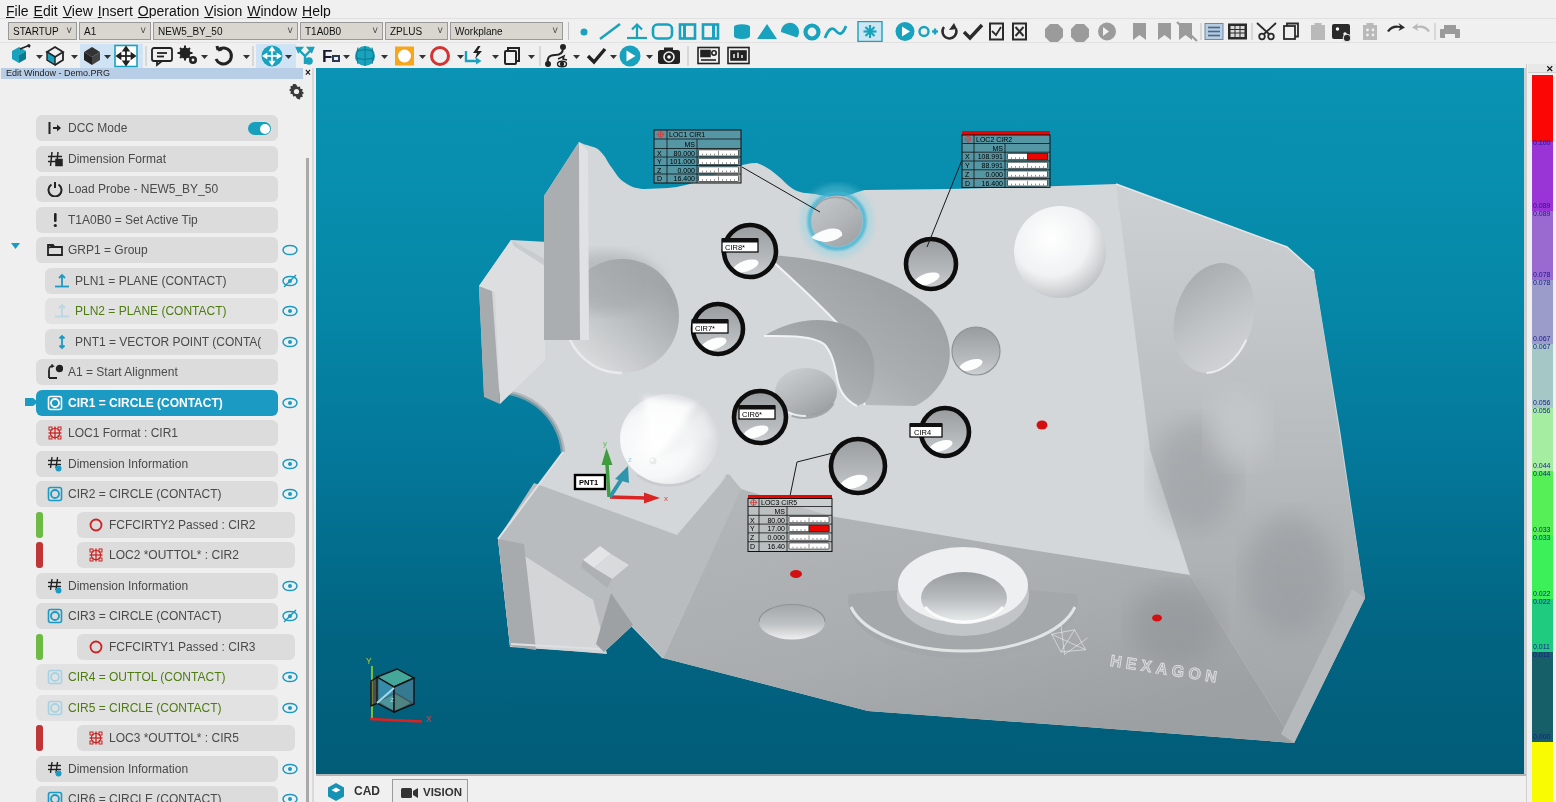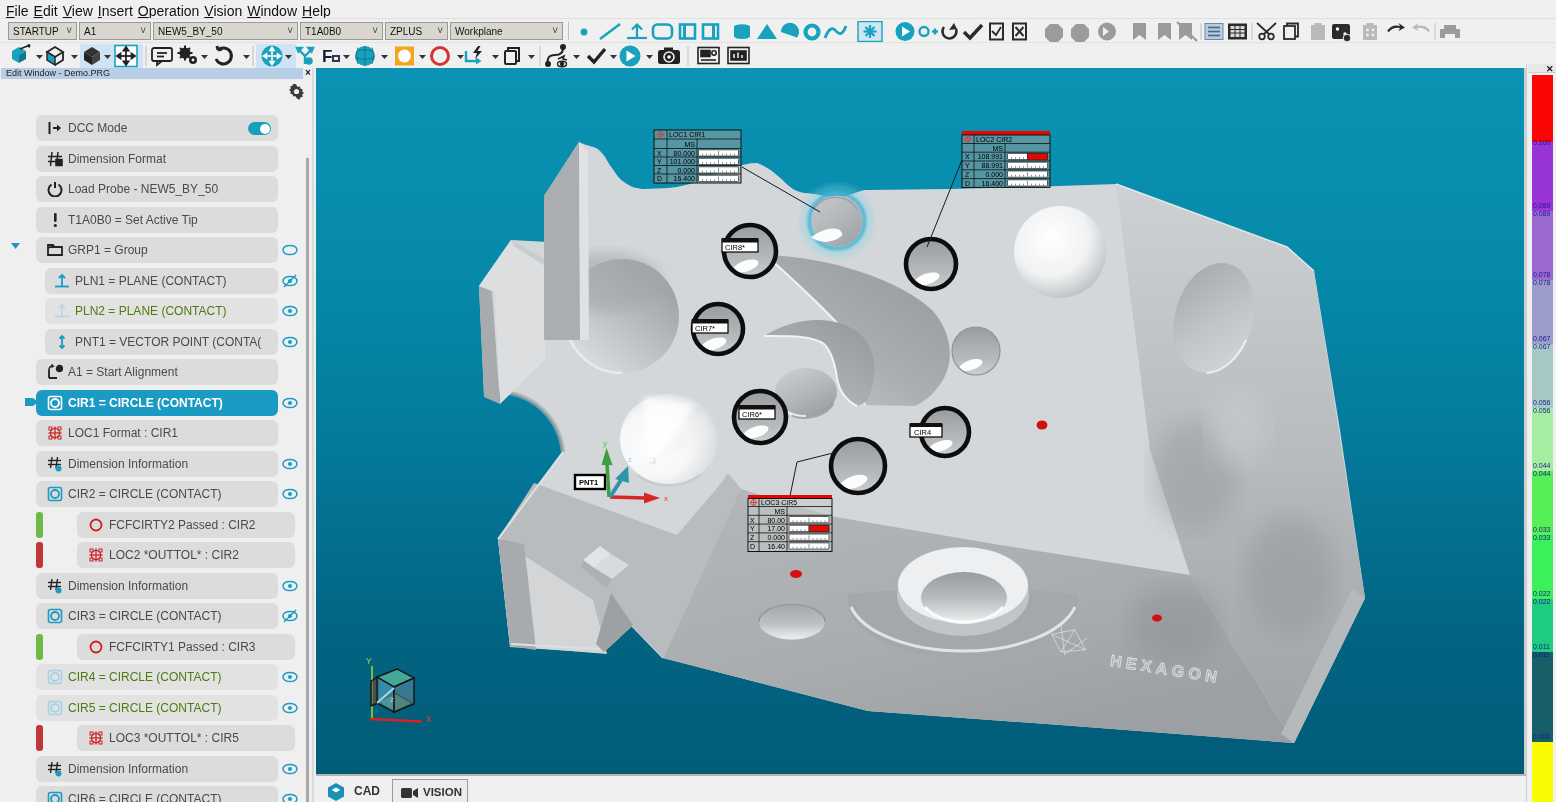--- a/index.html
+++ b/index.html
@@ -585,21 +585,21 @@
         <svg class="abs" style="left:11px;top:5px;" width="16" height="16" viewBox="0 0 16 16">
           <circle cx="8" cy="8" r="5.5" fill="none" stroke="#cc2222" stroke-width="1.8"></circle>
         </svg>
         <span class="txt">FCFCIRTY1 Passed : CIR3</span>
       </div>
     <div class="pill dis" style="top:596px;">
         <svg class="abs" style="left:11px;top:5px;" width="16" height="16" viewBox="0 0 16 16">
           <rect x="1.5" y="1.5" width="13" height="13" rx="2" fill="none" stroke="#a5d3e4" stroke-width="1.6"></rect>
           <circle cx="8" cy="8" r="4" fill="none" stroke="#a5d3e4" stroke-width="1.8"></circle>
         </svg>
-        <span class="txt">CIR4 = CIRCLE (CONTACT)</span>
+        <span class="txt">CIR4 = OUTTOL (CONTACT)</span>
         <span class="eye"><svg width="16" height="26" viewBox="0 0 16 26">
             <ellipse cx="8" cy="13" rx="7" ry="4.6" fill="none" stroke="#1b9ac4" stroke-width="1.5"></ellipse>
             <circle cx="8" cy="13" r="2" fill="#1b9ac4"></circle>
           </svg></span>
       </div>
     <div class="pill dis" style="top:626.5px;">
         <svg class="abs" style="left:11px;top:5px;" width="16" height="16" viewBox="0 0 16 16">
           <rect x="1.5" y="1.5" width="13" height="13" rx="2" fill="none" stroke="#a5d3e4" stroke-width="1.6"></rect>
           <circle cx="8" cy="8" r="4" fill="none" stroke="#a5d3e4" stroke-width="1.8"></circle>
         </svg>

